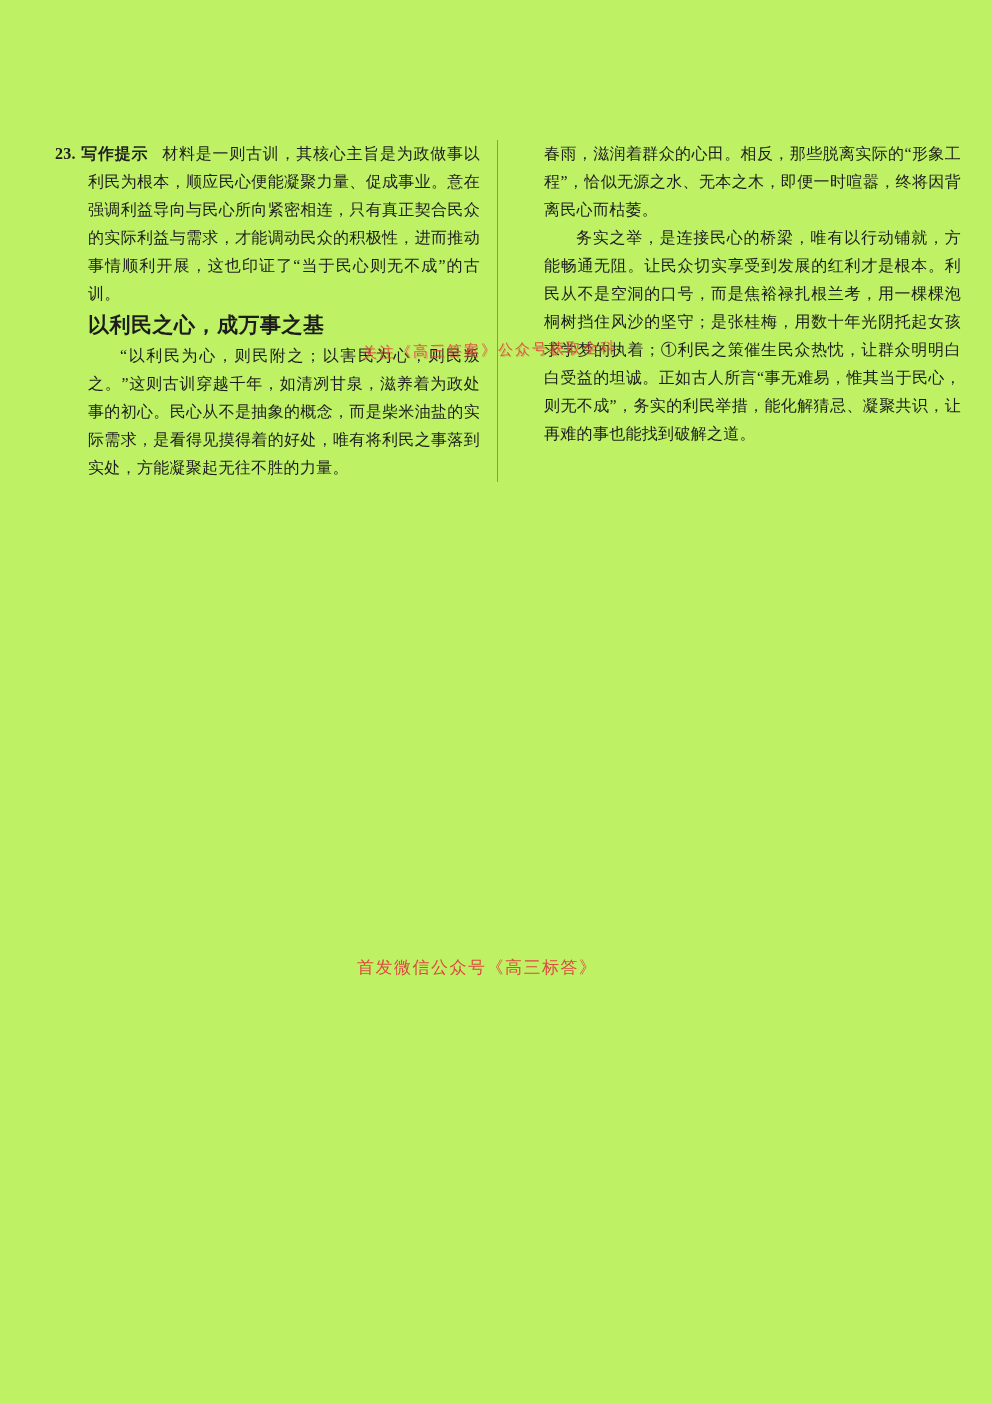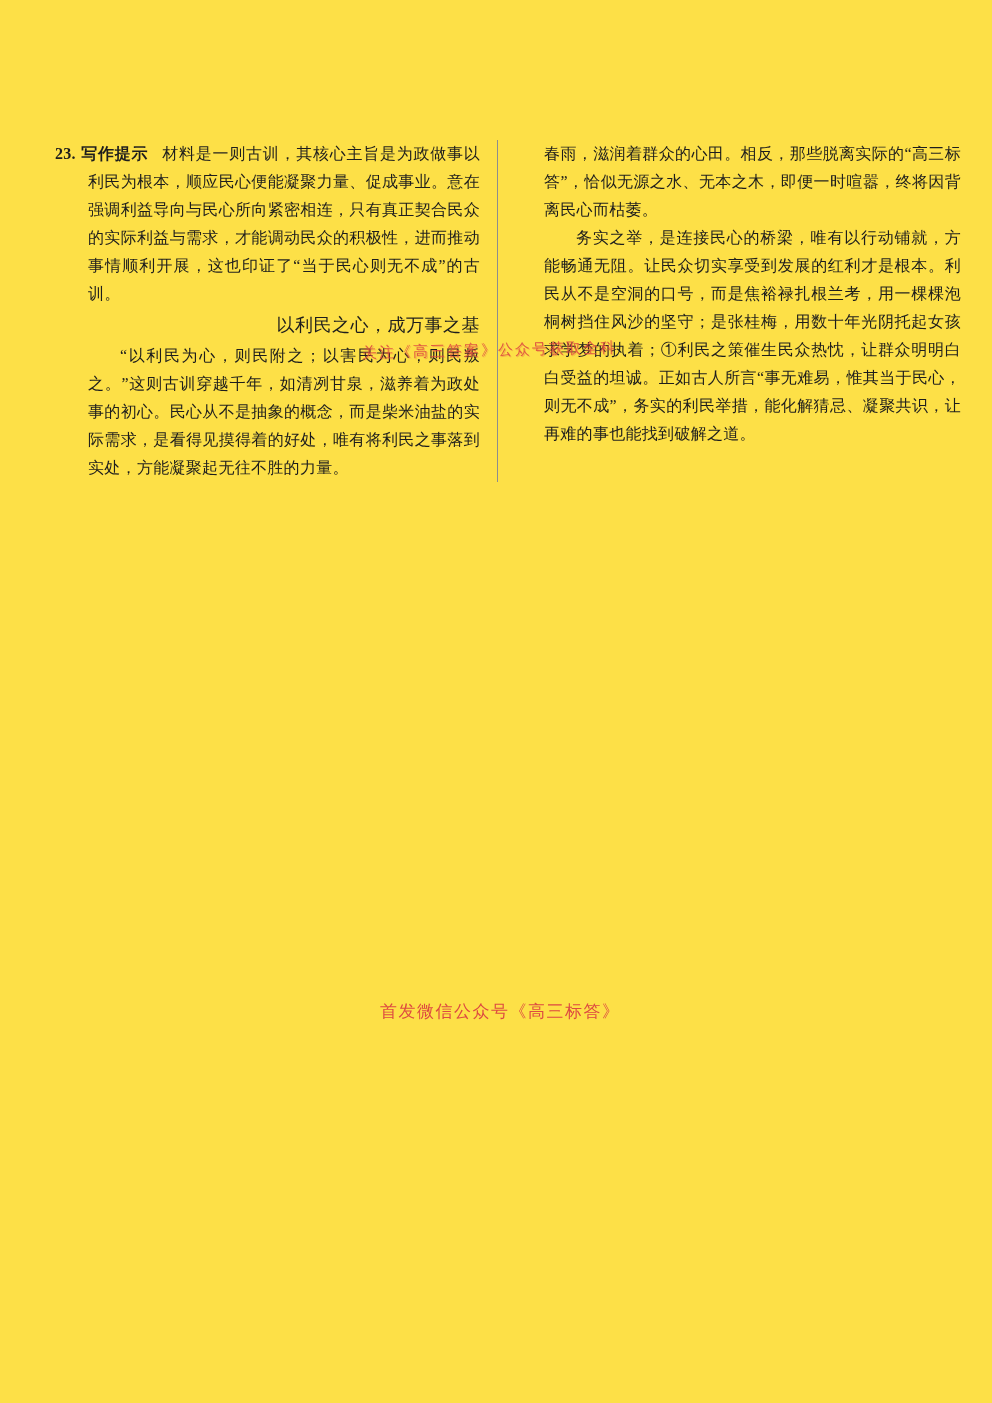--- a/index.html
+++ b/index.html
@@ -5,21 +5,21 @@
   html, body {
     margin: 0;
     padding: 0;
     background: #ffffff;
   }
   .page {
     position: relative;
     width: 992px;
     height: 1403px;
     margin: 0 auto;
-    background: #fde047;
+    background: #bef264;
     font-family: "Liberation Serif", "DejaVu Serif", serif;
     color: #1d1d1d;
     overflow: hidden;
   }
   .content {
     position: absolute;
     left: 55px;
     top: 140px;
     width: 906px;
     display: flex;
@@ -47,67 +47,66 @@
     text-justify: inter-ideograph;
     letter-spacing: 0.3px;
   }
   .hang { text-indent: -33px; }
   .indent { text-indent: 2em; }
   .bold { font-weight: bold; }
   .qnum { font-weight: bold; margin-right: 5px; }
   .label-gap { margin-right: 14px; }
   .essay-title {
     margin: 2px 0 2px 0;
-    font-size: 18px;
+    font-size: 21px;
     line-height: 30px;
-    text-align: right;
-    font-weight: normal;
+    text-align: left;
+    font-weight: bold;
     letter-spacing: 0.5px;
   }
   .watermark {
     position: absolute;
     white-space: nowrap;
     z-index: 2;
   }
   .watermark-mid {
     left: 362px;
     top: 341px;
     font-size: 15px;
     letter-spacing: 2px;
     transform: rotate(-1.2deg);
     opacity: 0.88;
     text-shadow: 1px 1px 0 rgba(220, 80, 70, 0.35);
   }
   .watermark-bottom {
     left: 357px;
-    top: 1000px;
+    top: 956px;
     font-size: 17px;
     letter-spacing: 1.5px;
-    margin-left: 23px;
   }
 </style>
 </head>
 <body>
 
 <div class="page">
 
   <main class="content">
 
     <section class="col col-left">
       <p class="para hang">
         <span class="qnum">23.</span><span class="bold label-gap">写作提示</span><span>材料是一则古训，其核心主旨是为政做事以利民为根本，顺应民心便能凝聚力量、促成事业。意在强调利益导向与民心所向紧密相连，只有真正契合民众的实际利益与需求，才能调动民众的积极性，进而推动事情顺利开展，这也印证了“当于民心则无不成”的古训。</span>
       </p>
       <h2 class="essay-title">以利民之心，成万事之基</h2>
       <p class="para indent">“以利民为心，则民附之；以害民为心，则民叛之。”这则古训穿越千年，如清冽甘泉，滋养着为政处事的初心。民心从不是抽象的概念，而是柴米油盐的实际需求，是看得见摸得着的好处，唯有将利民之事落到实处，方能凝聚起无往不胜的力量。</p>
     </section>
 
     <div class="divider" style="background: rgb(141, 141, 141);"></div>
 
     <section class="col col-right">
-      <p class="para">春雨，滋润着群众的心田。相反，那些脱离实际的“高三标答”，恰似无源之水、无本之木，即便一时喧嚣，终将因背离民心而枯萎。</p>
+      <p class="para">春雨，滋润着群众的心田。相反，那些脱离实际的“形象工程”，恰似无源之水、无本之木，即便一时喧嚣，终将因背离民心而枯萎。</p>
       <p class="para indent">务实之举，是连接民心的桥梁，唯有以行动铺就，方能畅通无阻。让民众切实享受到发展的红利才是根本。利民从不是空洞的口号，而是焦裕禄扎根兰考，用一棵棵泡桐树挡住风沙的坚守；是张桂梅，用数十年光阴托起女孩求学梦的执着；①利民之策催生民众热忱，让群众明明白白受益的坦诚。正如古人所言“事无难易，惟其当于民心，则无不成”，务实的利民举措，能化解猜忌、凝聚共识，让再难的事也能找到破解之道。</p>
     </section>
 
   </main>
 
   <div class="watermark watermark-mid" style="color: rgb(221, 74, 65);">关注《高三答案》公众号获取全科</div>
   <div class="watermark watermark-bottom" style="color: rgb(221, 74, 65);">首发微信公众号《高三标答》</div>
 
 </div>
 

